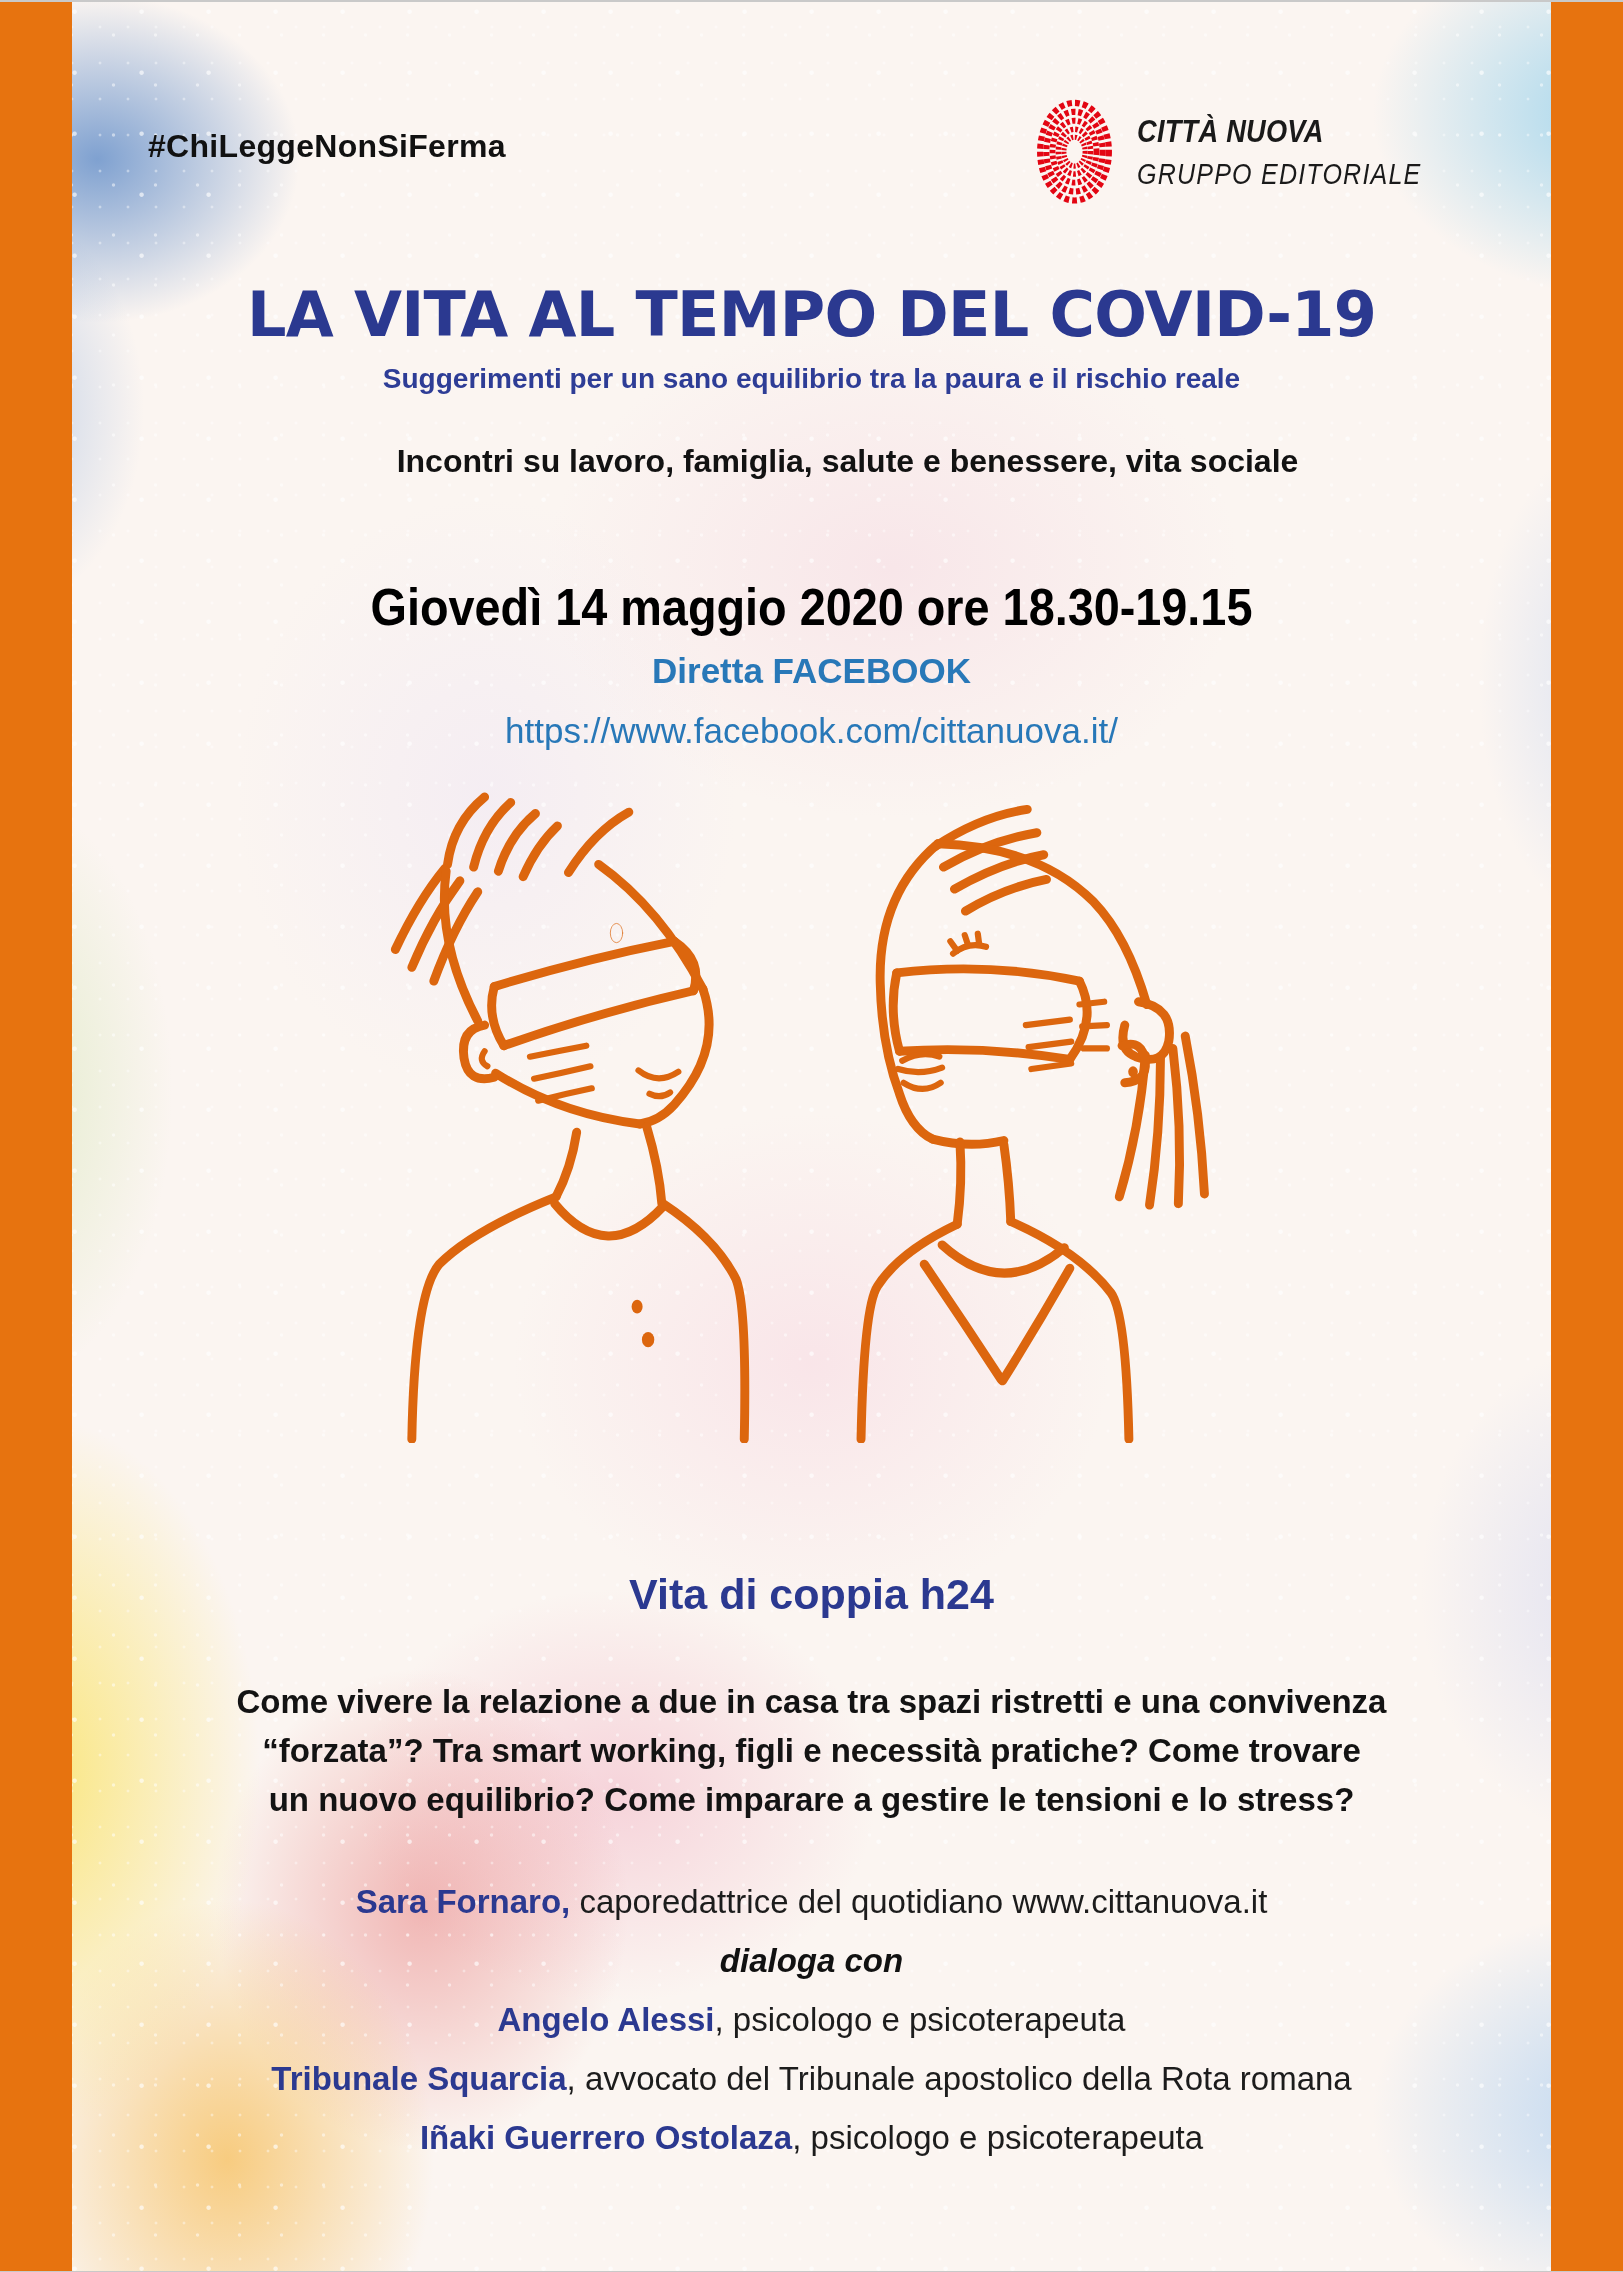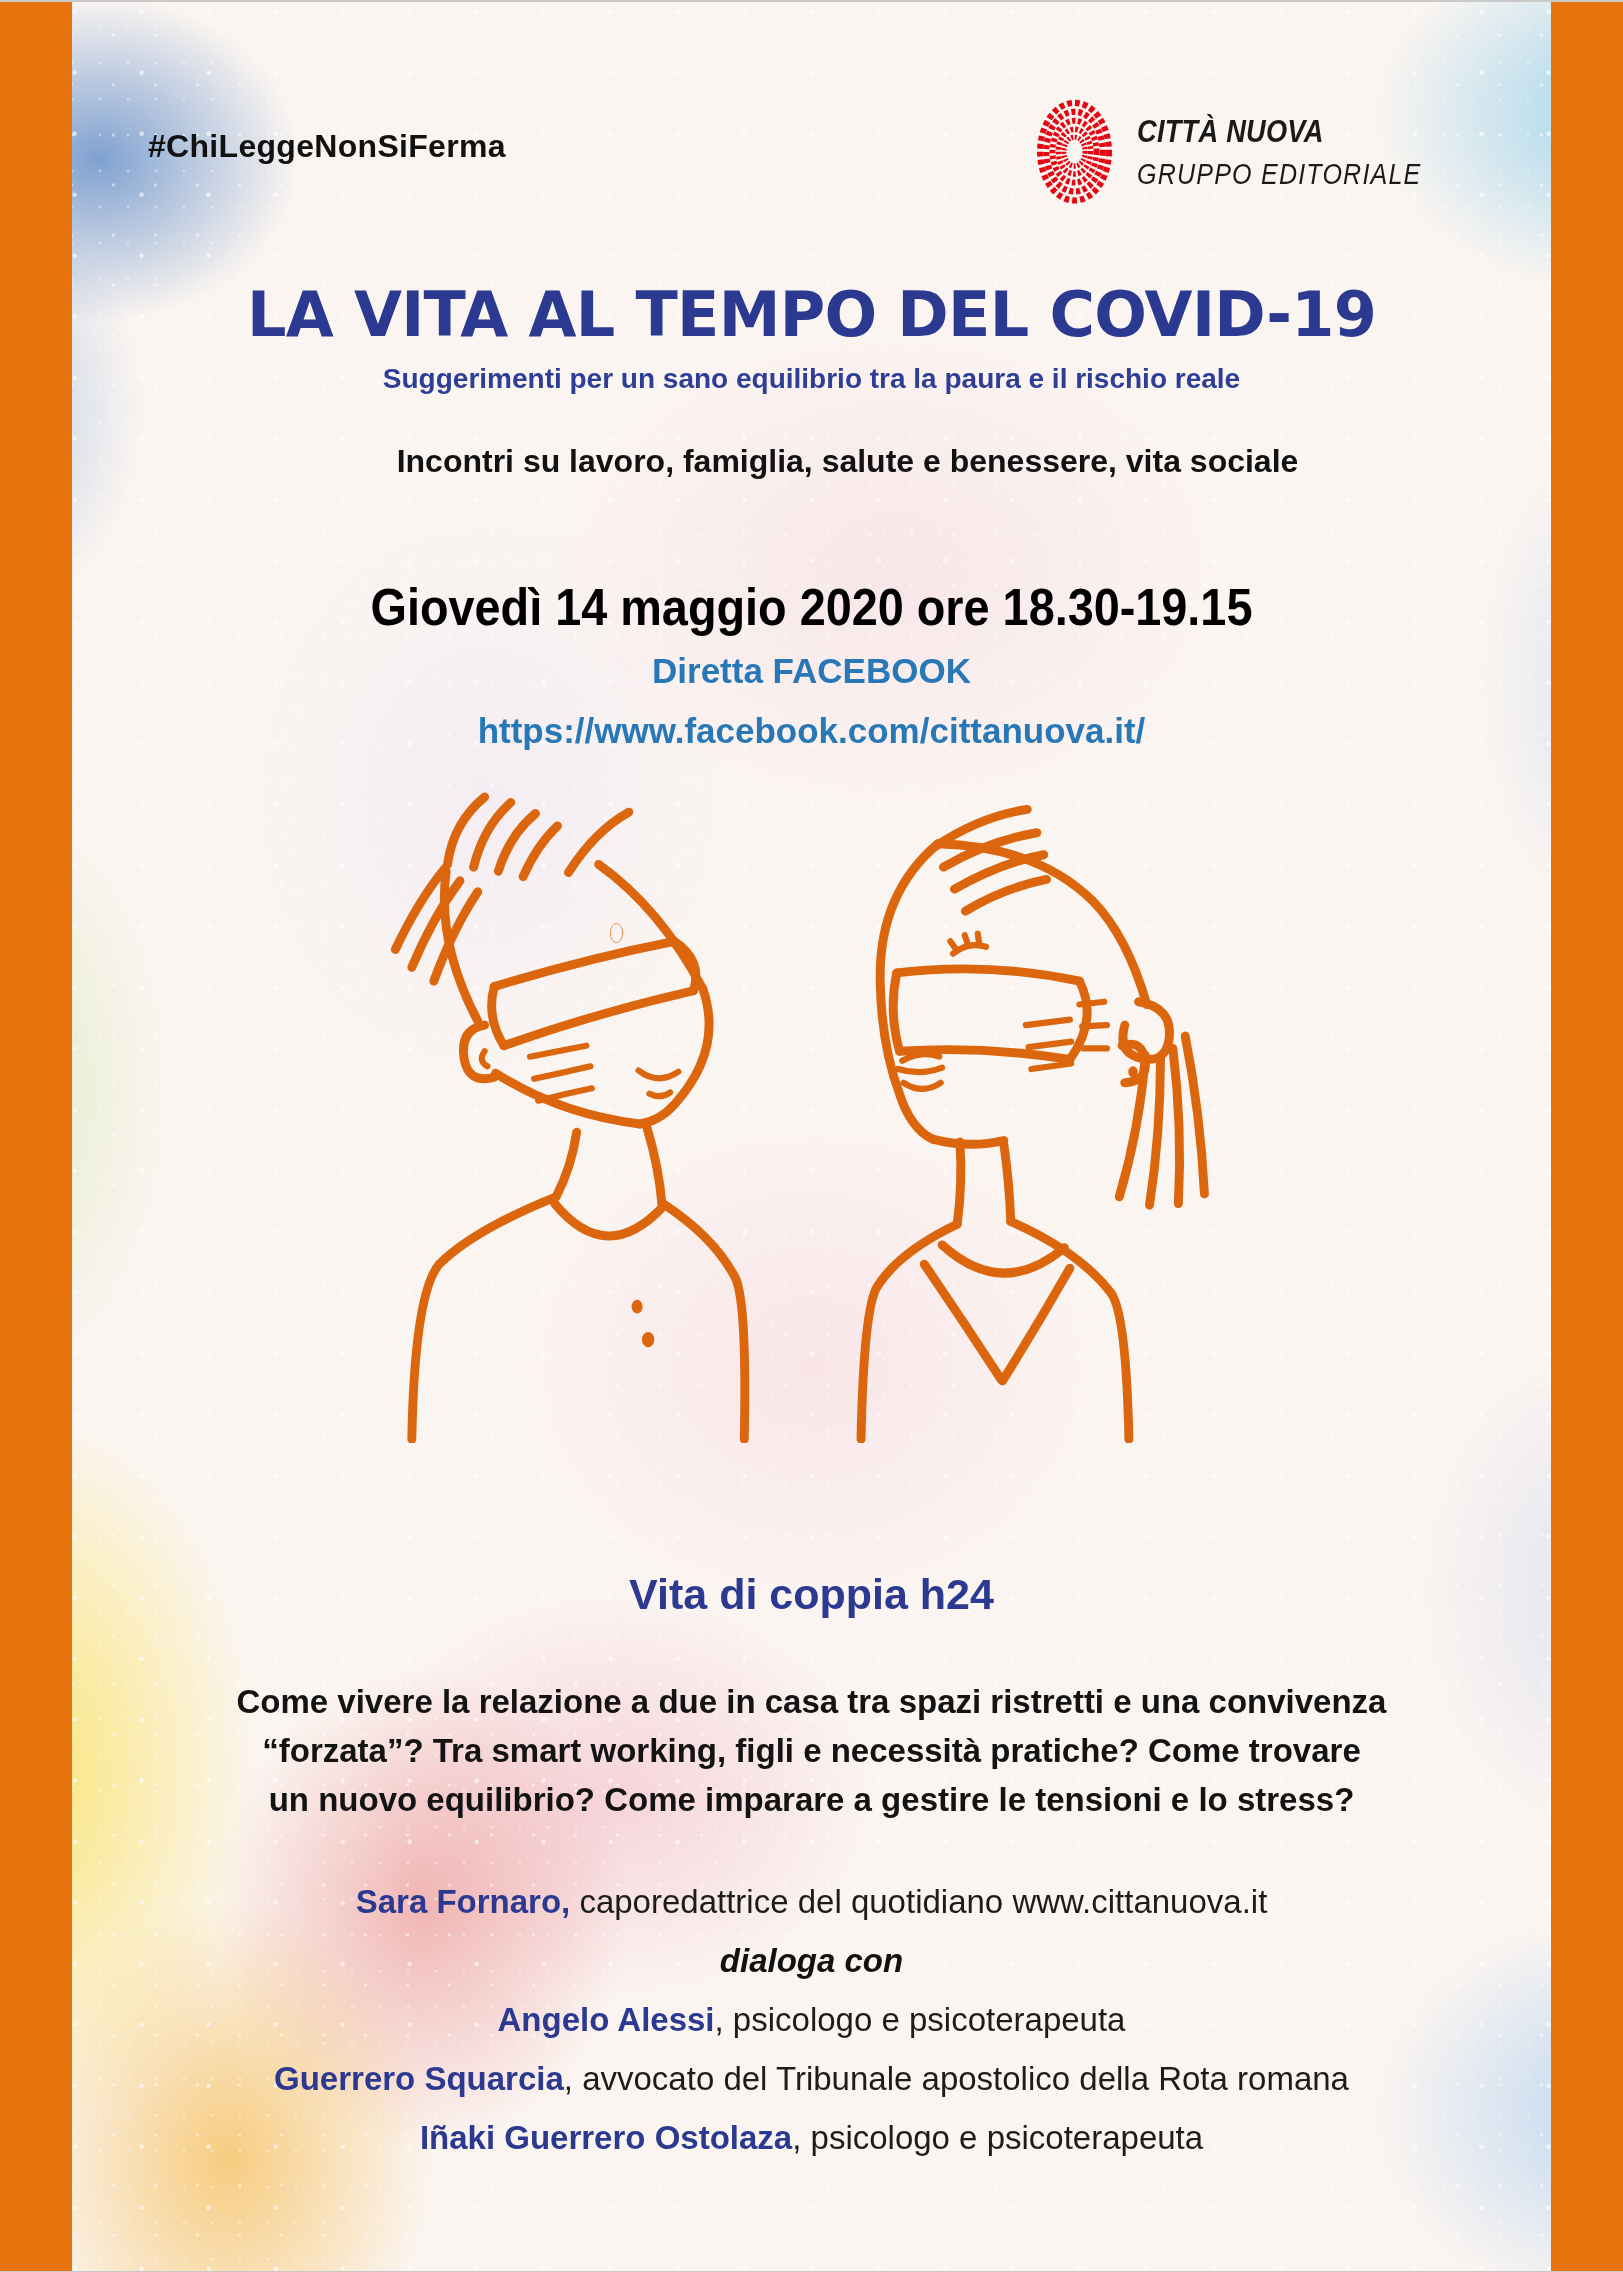--- a/index.html
+++ b/index.html
@@ -49,21 +49,21 @@
   .logo-text{position:absolute;left:101px;top:15px;color:#1A1A1A;font-style:italic;}
   .logo-line1{font-size:32px;font-weight:800;letter-spacing:0.3px;transform:scaleX(.85);transform-origin:left;}
   .logo-line2{font-size:29.5px;font-weight:400;letter-spacing:1.4px;margin-top:6.9px;transform:scaleX(.85);transform-origin:left;}
 
   .cwide{position:absolute;left:72px;width:1479px;text-align:center;}
   .title{top:278px;font-family:"DejaVu Sans", sans-serif;font-size:62px;font-weight:800;color:#2B3990;letter-spacing:-0.7px;}
   .subtitle{top:363px;font-size:28px;font-weight:700;color:#2E3D96;}
   .tagline{top:443px;font-size:32px;font-weight:700;color:#121212;padding-left:36px;}
   .date{top:577px;font-size:52px;font-weight:800;color:#000;transform:scaleX(.9);}
   .live-label{top:651px;font-size:35px;font-weight:800;color:#2878B8;}
-  .live-url{top:711px;font-size:35px;font-weight:700;color:#2878B8;}
+  .live-url{top:711px;font-size:35px;font-weight:400;color:#2878B8;}
   .session-title{top:1506px;font-family:"DejaVu Sans", sans-serif;font-size:48px;font-weight:800;color:#2B3990;}
   .session-subtitle{top:1570px;font-size:43px;font-weight:800;color:#2B3990;}
   .description{top:1677px;font-size:33px;font-weight:700;color:#131313;line-height:49px;}
   .host{top:1883px;font-size:33px;color:#1c1c1c;}
   .dialog{top:1942px;font-size:33px;font-weight:800;font-style:italic;color:#111;}
   .speaker1{top:2001px;} .speaker2{top:2060px;} .speaker3{top:2119px;}
   .speaker{font-size:33px;color:#1c1c1c;}
   .name{color:#2B3990;font-weight:800;}
 
   .illustration{position:absolute;left:350px;top:783px;width:941px;height:660px;}
@@ -190,16 +190,16 @@
     <div>Come vivere la relazione a due in casa tra spazi ristretti e una convivenza</div>
     <div>“forzata”? Tra smart working, figli e necessità pratiche? Come trovare</div>
     <div>un nuovo equilibrio? Come imparare a gestire le tensioni e lo stress?</div>
   </div>
 
   <div class="cwide host"><span class="name">Sara Fornaro,</span><span> caporedattrice del quotidiano www.cittanuova.it</span></div>
 
   <div class="cwide dialog">dialoga con</div>
 
   <div class="cwide speaker speaker1"><span class="name">Angelo Alessi</span><span>, psicologo e psicoterapeuta</span></div>
-  <div class="cwide speaker speaker2"><span class="name">Guerrero Squarcia</span><span>, avvocato del Tribunale apostolico della Rota romana</span></div>
+  <div class="cwide speaker speaker2"><span class="name">Tribunale Squarcia</span><span>, avvocato del Tribunale apostolico della Rota romana</span></div>
   <div class="cwide speaker speaker3"><span class="name">Iñaki Guerrero Ostolaza</span><span>, psicologo e psicoterapeuta</span></div>
 </div>
 
 
 </body></html>

